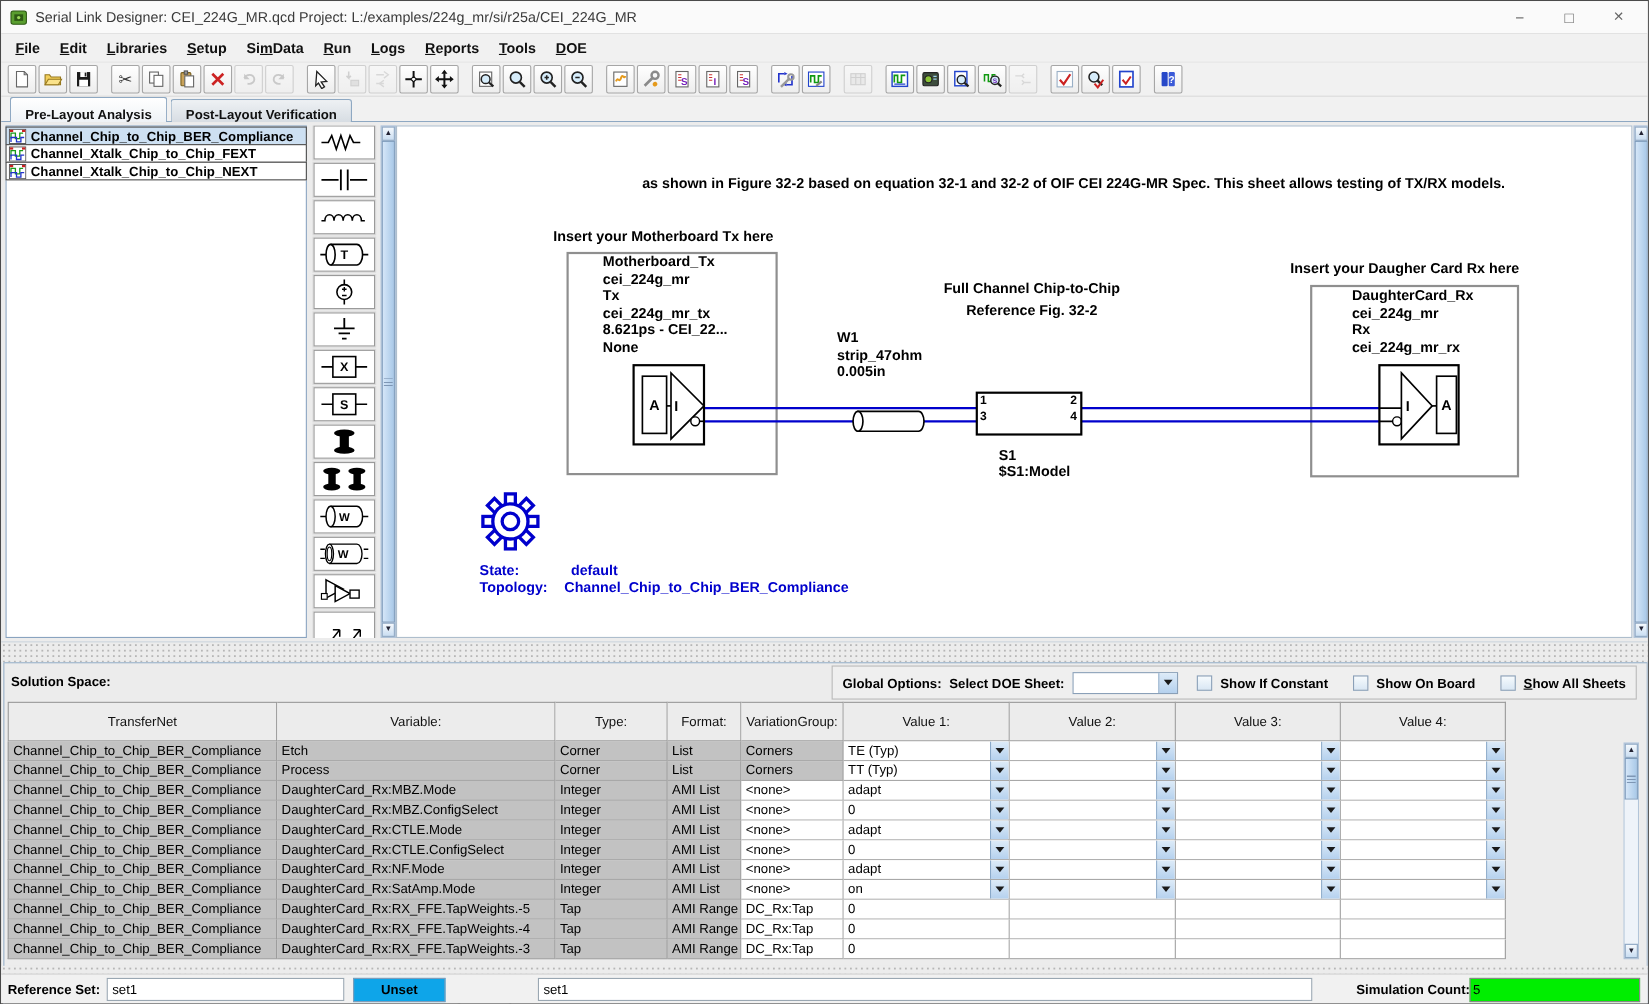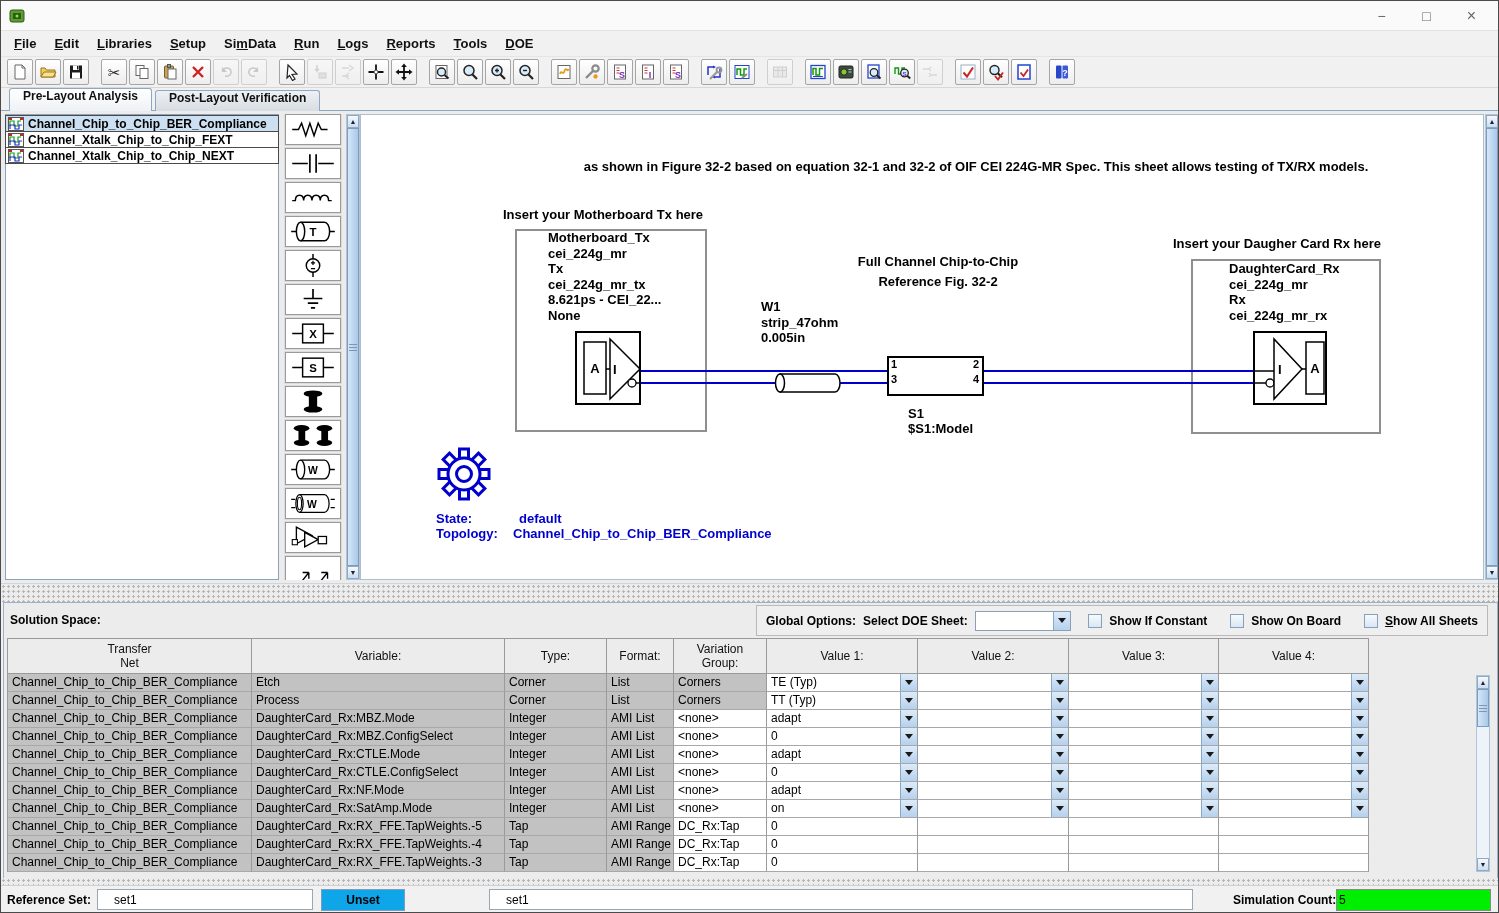--- a/index.html
+++ b/index.html
@@ -23,21 +23,21 @@
   #toolbar{position:absolute;left:0;top:55px;width:100%;height:32px;display:flex;align-items:center;
            padding-left:6px;background:#f1f1f1;border-top:1px solid #e5e5e5;border-bottom:1px solid #d8d8d8}
   .tb{width:26px;height:26px;margin-right:2px;border:1px solid #a6a6a6;border-radius:2px;flex:0 0 auto;
       background:linear-gradient(#ffffff,#ededed);display:flex;align-items:center;justify-content:center}
   .tb-dis{opacity:.45;filter:grayscale(.9)}
   .tb .g{line-height:1;color:#333}
 
   
   #tabrow{position:absolute;left:0;top:87px;width:100%;height:23px;display:flex;align-items:flex-end;
           padding-left:8px;border-bottom:1px solid #8ea8c2;background:#f1f1f1}
-  .tab{height:21px;padding:0 13px;display:flex;align-items:flex-start;font-size:12px;font-weight:700;color:#101010;
+  .tab{height:21px;padding:0 13px;display:flex;align-items:flex-end;font-size:12px;font-weight:700;color:#101010;
        border:1px solid #8ea8c2;border-bottom:none;border-radius:3px 3px 0 0;
        background:linear-gradient(#eef1f4,#d7dde3);margin-right:3px;position:relative;top:1px;white-space:nowrap}
   .tab-active{background:linear-gradient(#ffffff,#eef2f6);height:23px}
 
   
   #main{position:absolute;left:0;top:110px;width:100%;height:472px;background:#ececec}
   #tree{position:absolute;left:4px;top:3px;width:274px;height:466px;background:#fff;border:1px solid #8aa4c0}
   .tree-item{height:17px;display:flex;align-items:center;gap:4px;padding-left:2px;border:1px solid #4a4a4a;
              margin:-1px -1px 0 -1px;background:#fff;font-size:12px;font-weight:700;white-space:nowrap;overflow:hidden}
   .tree-item:first-child{margin-top:0}
@@ -78,53 +78,54 @@
        display:flex;align-items:center;gap:9px;padding:0 9px}
   .olabel{font-size:12px;font-weight:700;white-space:nowrap}
   .cbx{width:14px;height:14px;border:1px solid #8aa0b8;background:linear-gradient(#f6fafd,#d9e7f4);flex:0 0 auto}
   .doefield{width:150px;height:20px;background:#fff;border:1px solid #8aa0b8;position:relative}
   .ddb{position:absolute;right:0;top:0;width:17px;height:100%;border-left:1px solid #89a8c8;
        background:linear-gradient(#ddebf8,#b5d1ee);display:flex;align-items:center;justify-content:center}
   .ddb i{display:block;width:0;height:0;border-left:4px solid transparent;border-right:4px solid transparent;border-top:5px solid #1a1a1a}
 
   #thead{position:absolute;left:3px;top:35px;display:flex;height:36px}
   .th{background:#ececec;border-right:1px solid #9a9a9a;border-top:1px solid #9a9a9a;border-bottom:1px solid #9a9a9a;
-      display:flex;flex-direction:column;align-items:center;justify-content:center;font-size:12px;color:#111;line-height:14px}
+      display:flex;flex-direction:row;align-items:center;justify-content:center;font-size:12px;color:#111;line-height:14px}
   .th:first-child{border-left:1px solid #9a9a9a}
   #tbody{position:absolute;left:3px;top:71px}
   .trow{display:flex;height:18px}
   .td{border-right:1px solid #9a9a9a;border-bottom:1px solid #a8a8a8;font-size:12px;line-height:17px;
       padding-left:4px;white-space:nowrap;overflow:hidden;background:#fff;position:relative}
   .trow .td:first-child{border-left:1px solid #9a9a9a}
   .gray{background:#c2c2c2}
   .c0{width:245px}.c1{width:253px}.c2{width:102px}.c3{width:67px}.c4{width:93px}
   .c5{width:151px}.c6{width:151px}.c7{width:150px}.c8{width:150px}
 
   
   #statusbar{position:absolute;left:0;top:884px;width:100%;height:27px;background:#f1f1f1;border-top:1px solid #cfcfcf}
   .slabel{position:absolute;font-size:12px;font-weight:700;white-space:nowrap}
   .sunken{position:absolute;height:21px;border:1px solid #9aa7b2;background:#fff;font-size:12px;
-          font-family:"Liberation Sans",sans-serif;padding:0 16px}
+          font-family:"Liberation Sans",sans-serif;padding:0 4px}
   #unset-btn{position:absolute;left:320px;top:3px;width:84px;height:22px;background:#0ea5e9;border:1px solid #7f9dba;
              font-size:12px;font-weight:700;display:flex;align-items:center;justify-content:center}
   #simcount{position:absolute;left:1335px;top:3px;width:155px;height:22px;border:1px solid #888;
             font-size:12px;line-height:20px;padding-left:2px}
   #winbottom{position:absolute;left:0;top:911px;width:100%;height:2px;background:#1c1c1c}
 </style>
 </head>
 <body>
 
 <div id="titlebar">
   <span style="display:flex">
     <svg width="16" height="16" viewBox="0 0 16 16">
         <rect x="1" y="2" width="14" height="12" rx="2" fill="#5a9e2f" stroke="#2e5a14"></rect>
         <rect x="4" y="5" width="8" height="6" fill="#2e5a14"></rect>
         <circle cx="8" cy="8" r="1.5" fill="#9ad65a"></circle>
       </svg>
   </span>
+  <span id="title-text">Serial Link Designer: CEI_224G_MR.qcd Project: L:/examples/224g_mr/si/r25a/CEI_224G_MR</span>
   <div id="wincontrols">
     <div class="winbtn">−</div>
     <div class="winbtn">□</div>
     <div class="winbtn" style="font-size:16px">×</div>
   </div>
 </div>
 
 <div id="menubar">
     <div class="menu-item"><u>F</u>ile</div>
     <div class="menu-item"><u>E</u>dit</div>

